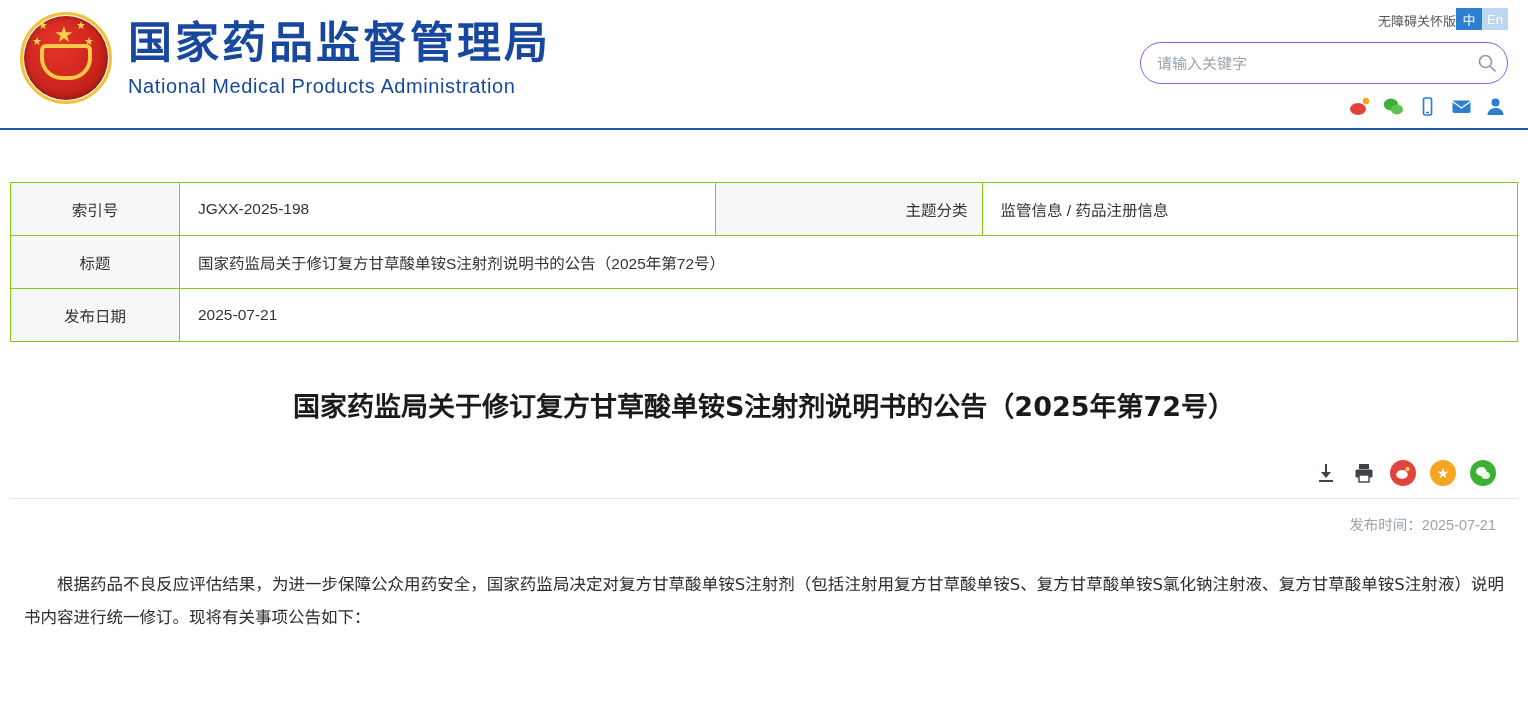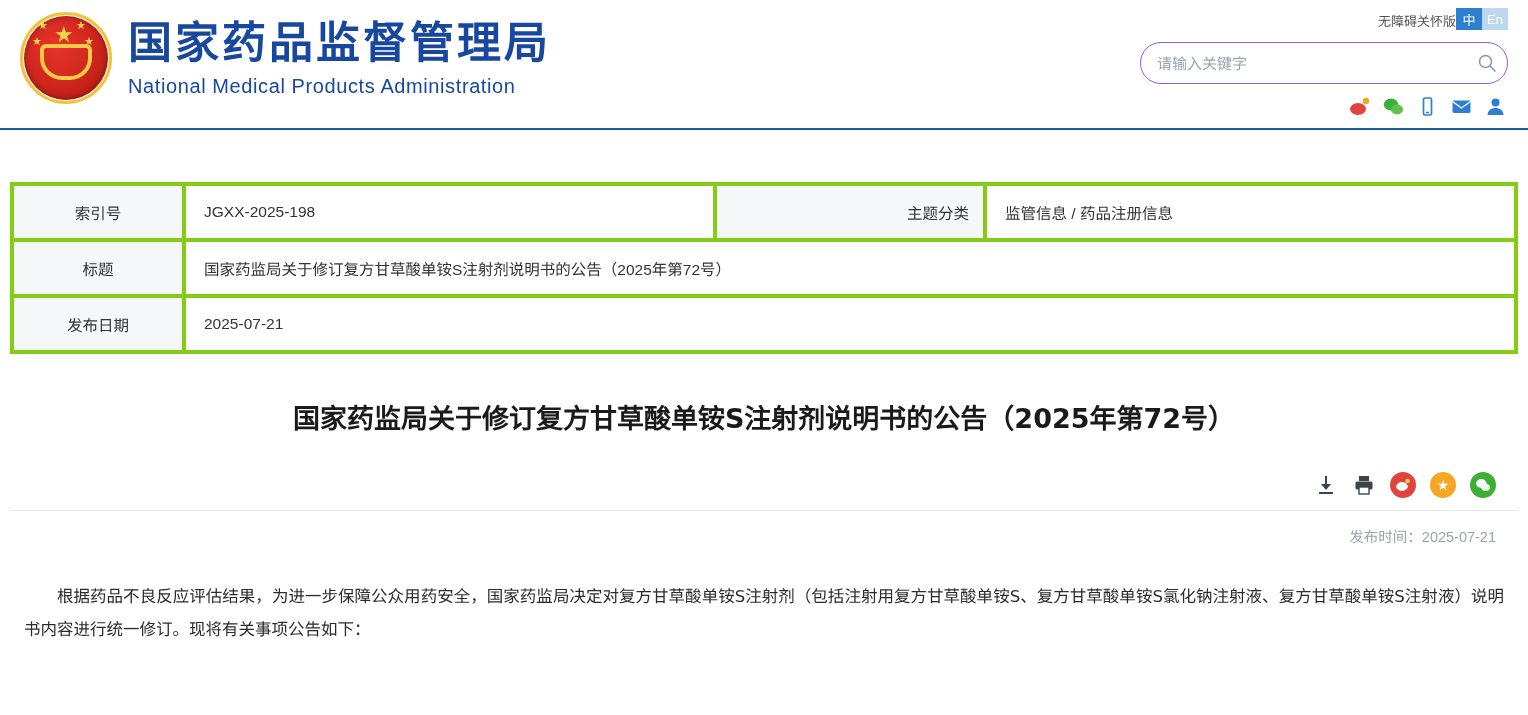--- a/index.html
+++ b/index.html
@@ -146,21 +146,21 @@
   }
   .sico { width: 21px; height: 21px; display: flex; align-items: center; justify-content: center; }
   .info-table {
     width: 1508px;
     margin: 52px auto 0;
     border-collapse: collapse;
     table-layout: fixed;
     font-size: 15.5px;
   }
   .info-table td {
-    border: 4px solid #84cc16;
+    border: 1px solid #84cc16;
     height: 52px;
     padding: 0 14px;
     color: #333;
   }
   .info-table td.lbl {
     background: #f5f7f8;
     text-align: center;
     width: 140px;
     color: #333;
   }

